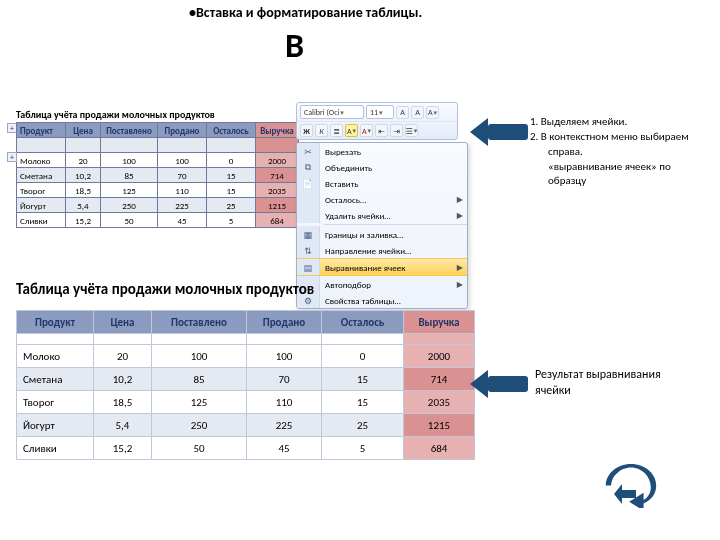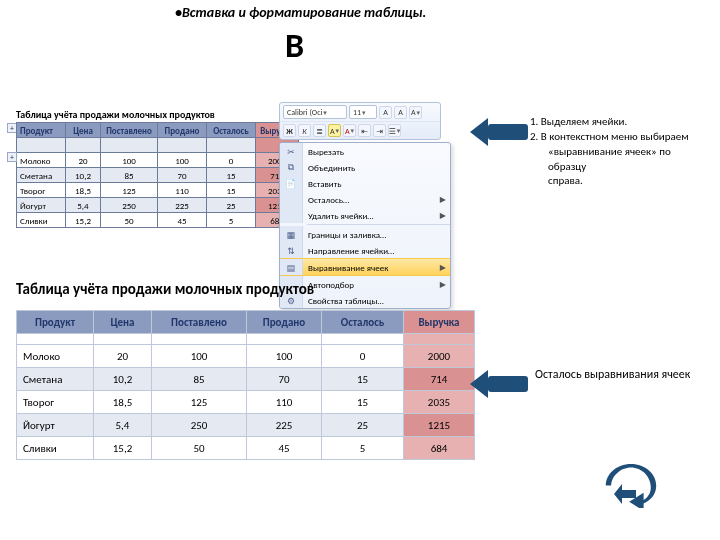--- a/index.html
+++ b/index.html
@@ -8,26 +8,25 @@
     height: 540px;
     background: white;
     font-family: "Calibri", "Arial", sans-serif;
     font-size: 11px;
     color: #000;
     position: relative;
     overflow: hidden;
   }
   .title-block {
     position: absolute;
-    left: 175px;
+    left: 189px;
     top: 4px;
     font-weight: bold;
     font-size: 14px;
     line-height: 1.3;
-    font-style: italic;
   }
   .title-sub {
     font-weight: bold;
     font-size: 14px;
     margin-left: 8px;
   }
   .big-B {
     position: absolute;
     left: 285px;
     top: 25px;
@@ -116,21 +115,21 @@
   .table2 tr.odd td  { background: #fff; }
   .table2 th.c6b { background: #d99191; }
   .table2 td.c6b { background: #d99191 !important; }
   .table2 tr.odd td.c6b { background: #e8b1b1 !important; }
   .c1b{width:64px;}.c2b{width:45px;}.c3b{width:82px;}.c4b{width:62px;}.c5b{width:69px;}.c6b{width:58px;}
   .table2-spacer td { height: 10px; padding: 0; border-left:1px solid #bfc8db; border-right:1px solid #bfc8db; border-top:none;border-bottom:none; background:#fff!important;}
 
   
   .shot {
     position: absolute;
-    left: 253px;
+    left: 270px;
     top: 102px;
     width: 180px;
     padding-left: 26px;
   }
   .mini {
     border: 1px solid #b3c1da;
     background: linear-gradient(#f8fafe, #e4ecf8);
     border-radius: 3px;
     width: 160px;
     font-size: 8px;
@@ -363,22 +362,22 @@
     </div>
 </div>
 
 <div class="arrow" style="left:470px;top:118px;">
   <div class="arrow-head-left"></div>
   <div class="arrow-body" style="width:40px;"></div>
 </div>
 <div class="steps">
   <div>1. Выделяем ячейки.</div>
   <div>2. В контекстном меню выбираем</div>
+  <div style="margin-left:18px;">справа.</div>
   <div style="margin-left:18px;">«выравнивание ячеек» по образцу</div>
-  <div style="margin-left:18px;">справа.</div>
 </div>
 
 <div class="t2-caption">Таблица учёта продажи молочных продуктов</div>
 <table class="table2">
   <tbody>
       <tr>
     <th class="c1b">Продукт</th>
     <th class="c2b">Цена</th>
     <th class="c3b">Поставлено</th>
     <th class="c4b">Продано</th>
@@ -433,19 +432,19 @@
         <td>5</td>
         <td class="c6b">684</td>
       </tr>
 </tbody>
   </table>
 
 <div class="arrow" style="left:470px;top:370px;">
   <div class="arrow-head-left"></div>
   <div class="arrow-body" style="width:40px;"></div>
 </div>
-<div class="result-label">Осталось выравнивания ячеек</div>
+<div class="result-label">Результат выравнивания ячейки</div>
 
 <svg class="back-arrow" width="60" height="44">
   <path d="M30 4 C42 4 52 14 52 26 C52 32 49 37 44 40 L44 32 L28 42 L44 52 L44 44 C53 40 58 33 58 24 C58 11 46 0 30 0 C14 0 2 11 2 24 L8 24 C8 14 18 4 30 4 Z" transform="scale(0.9)" fill="#1f4e79"></path>
   <path d="M12 36 L4 26 L12 16 L12 22 L26 22 L26 30 L12 30 Z" transform="translate(6,4)" fill="#1f4e79"></path>
 </svg>
 <div class="link">Кликни меня</div>
 
 </body></html>

